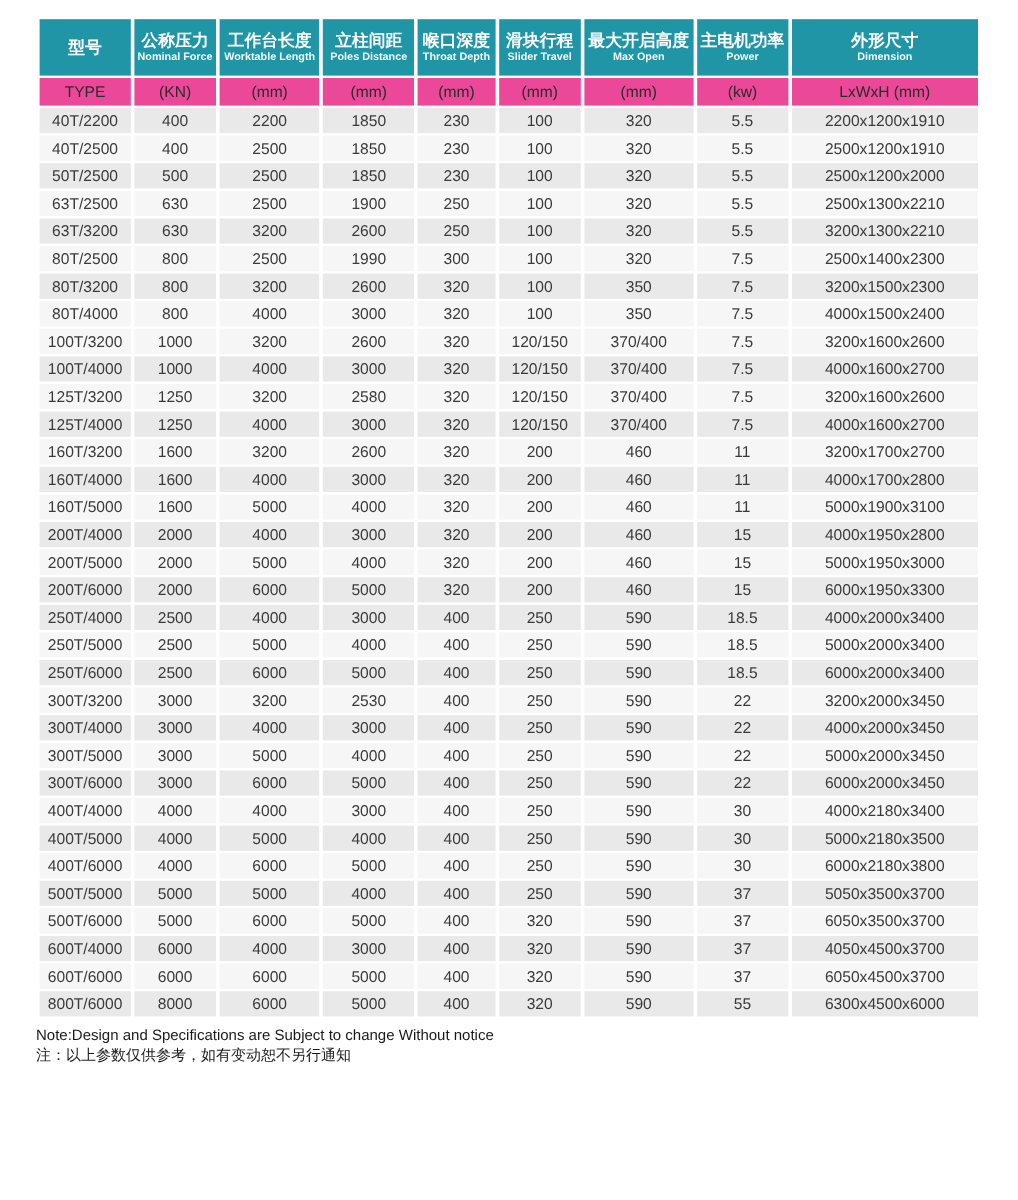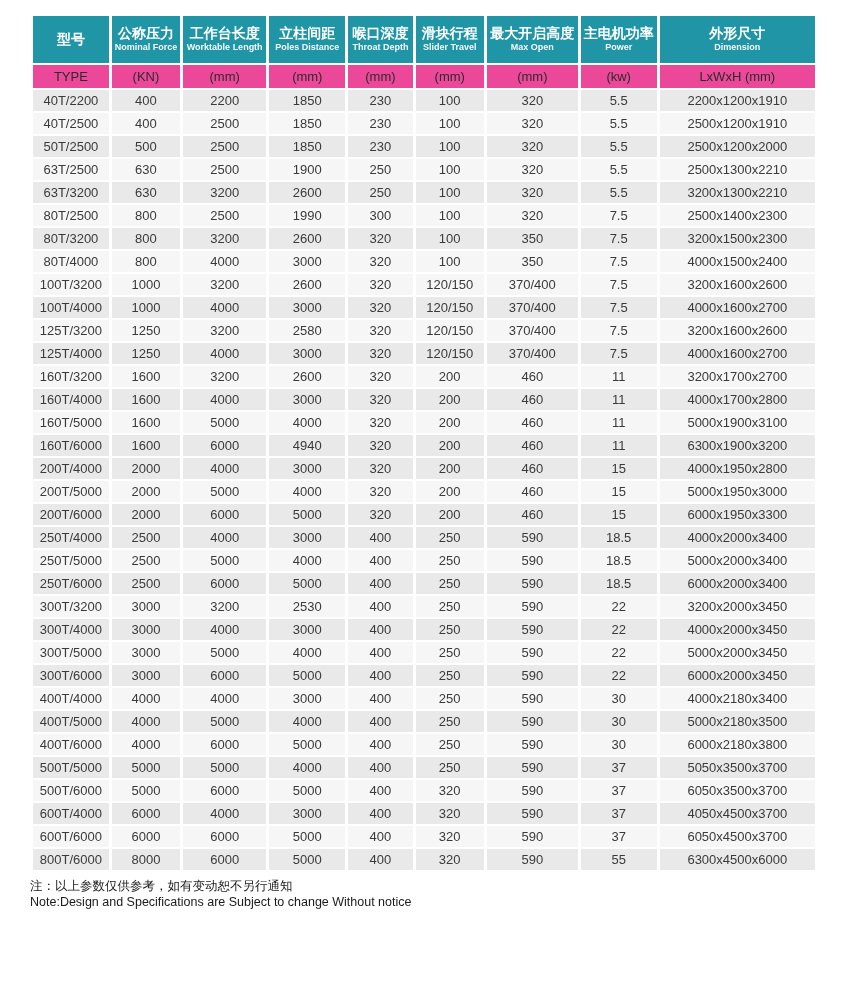--- a/index.html
+++ b/index.html
@@ -287,31 +287,20 @@
           <td>1600</td>
           <td>5000</td>
           <td>4000</td>
           <td>320</td>
           <td>200</td>
           <td>460</td>
           <td>11</td>
           <td>5000x1900x3100</td>
         </tr>
         <tr class="row-odd">
-          <td>160T/6000</td>
-          <td>1600</td>
-          <td>6000</td>
-          <td>4940</td>
-          <td>320</td>
-          <td>200</td>
-          <td>460</td>
-          <td>11</td>
-          <td>6300x1900x3200</td>
-        </tr>
-        <tr class="row-odd">
           <td>200T/4000</td>
           <td>2000</td>
           <td>4000</td>
           <td>3000</td>
           <td>320</td>
           <td>200</td>
           <td>460</td>
           <td>15</td>
           <td>4000x1950x2800</td>
         </tr>
@@ -499,16 +488,16 @@
           <td>400</td>
           <td>320</td>
           <td>590</td>
           <td>55</td>
           <td>6300x4500x6000</td>
         </tr>
       </tbody>
   </table>
 
   <div class="notes">
+    <div class="note-line">Note:Design and Specifications are Subject to change Without notice</div>
     <div class="note-line">注：以上参数仅供参考，如有变动恕不另行通知</div>
-    <div class="note-line">Note:Design and Specifications are Subject to change Without notice</div>
   </div>
 </div>
 
 </body></html>

